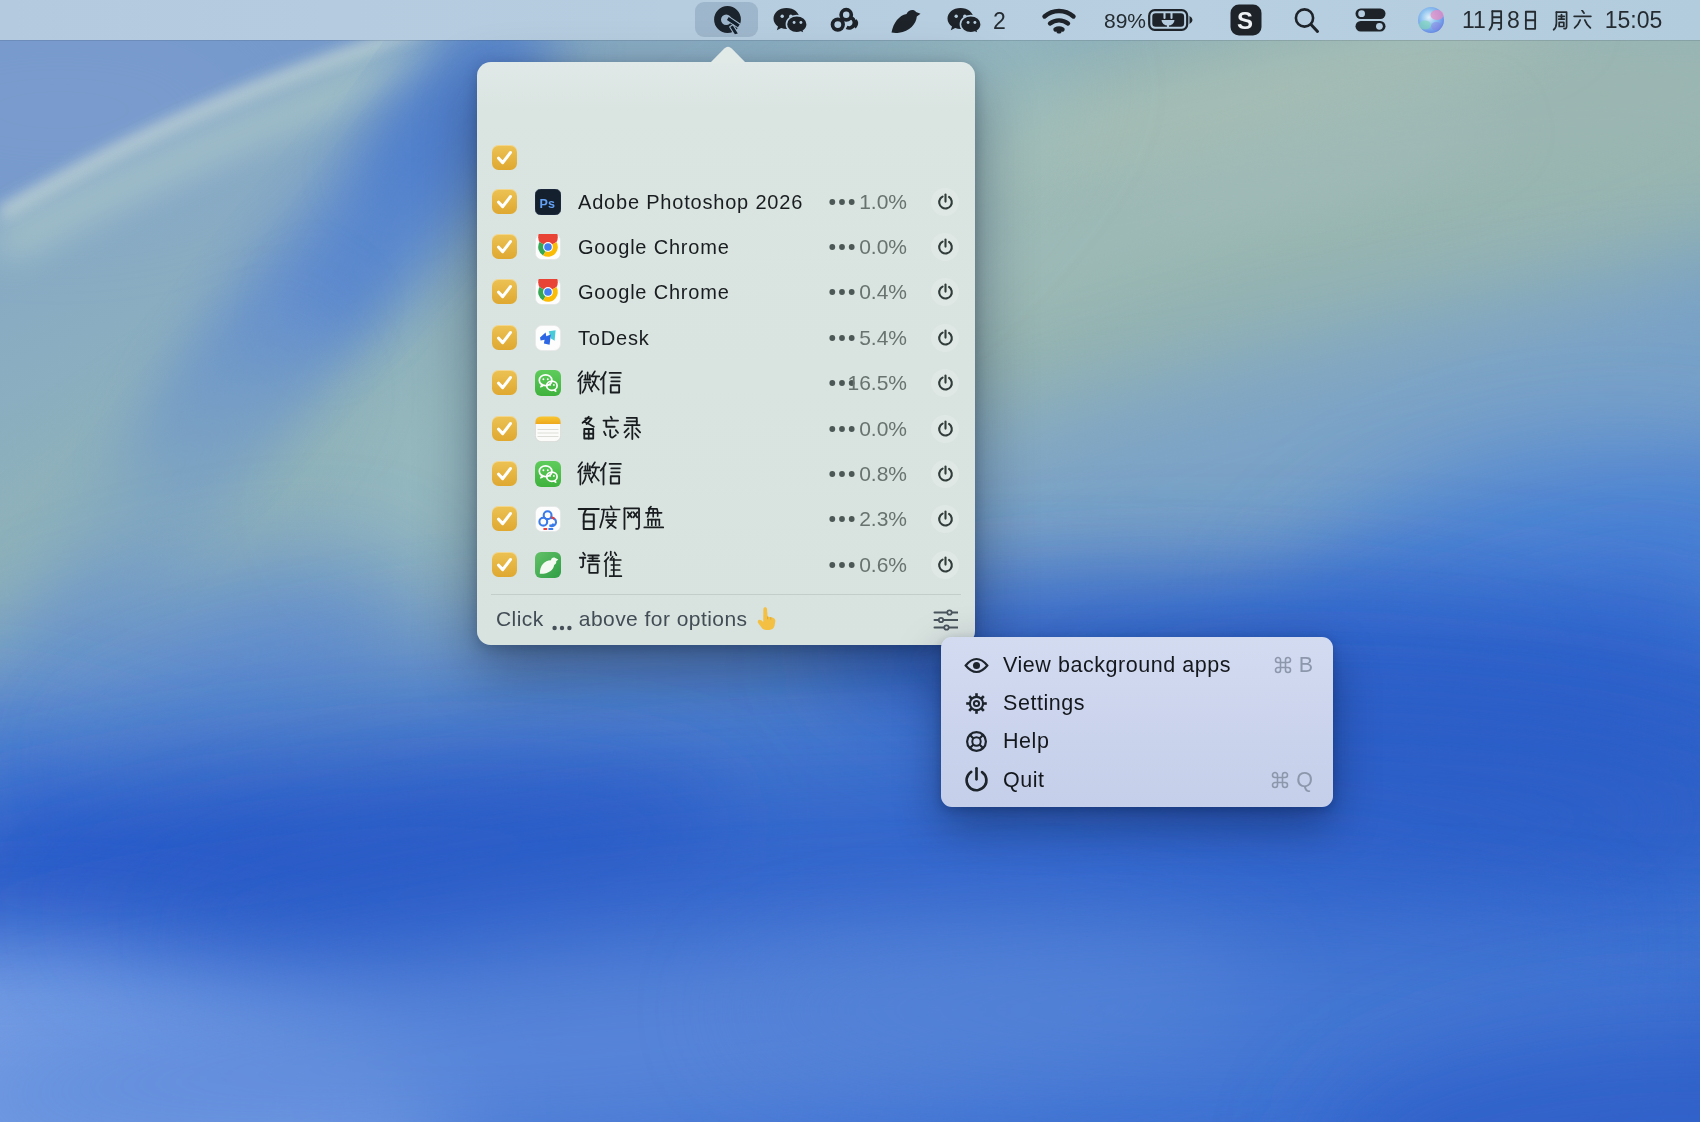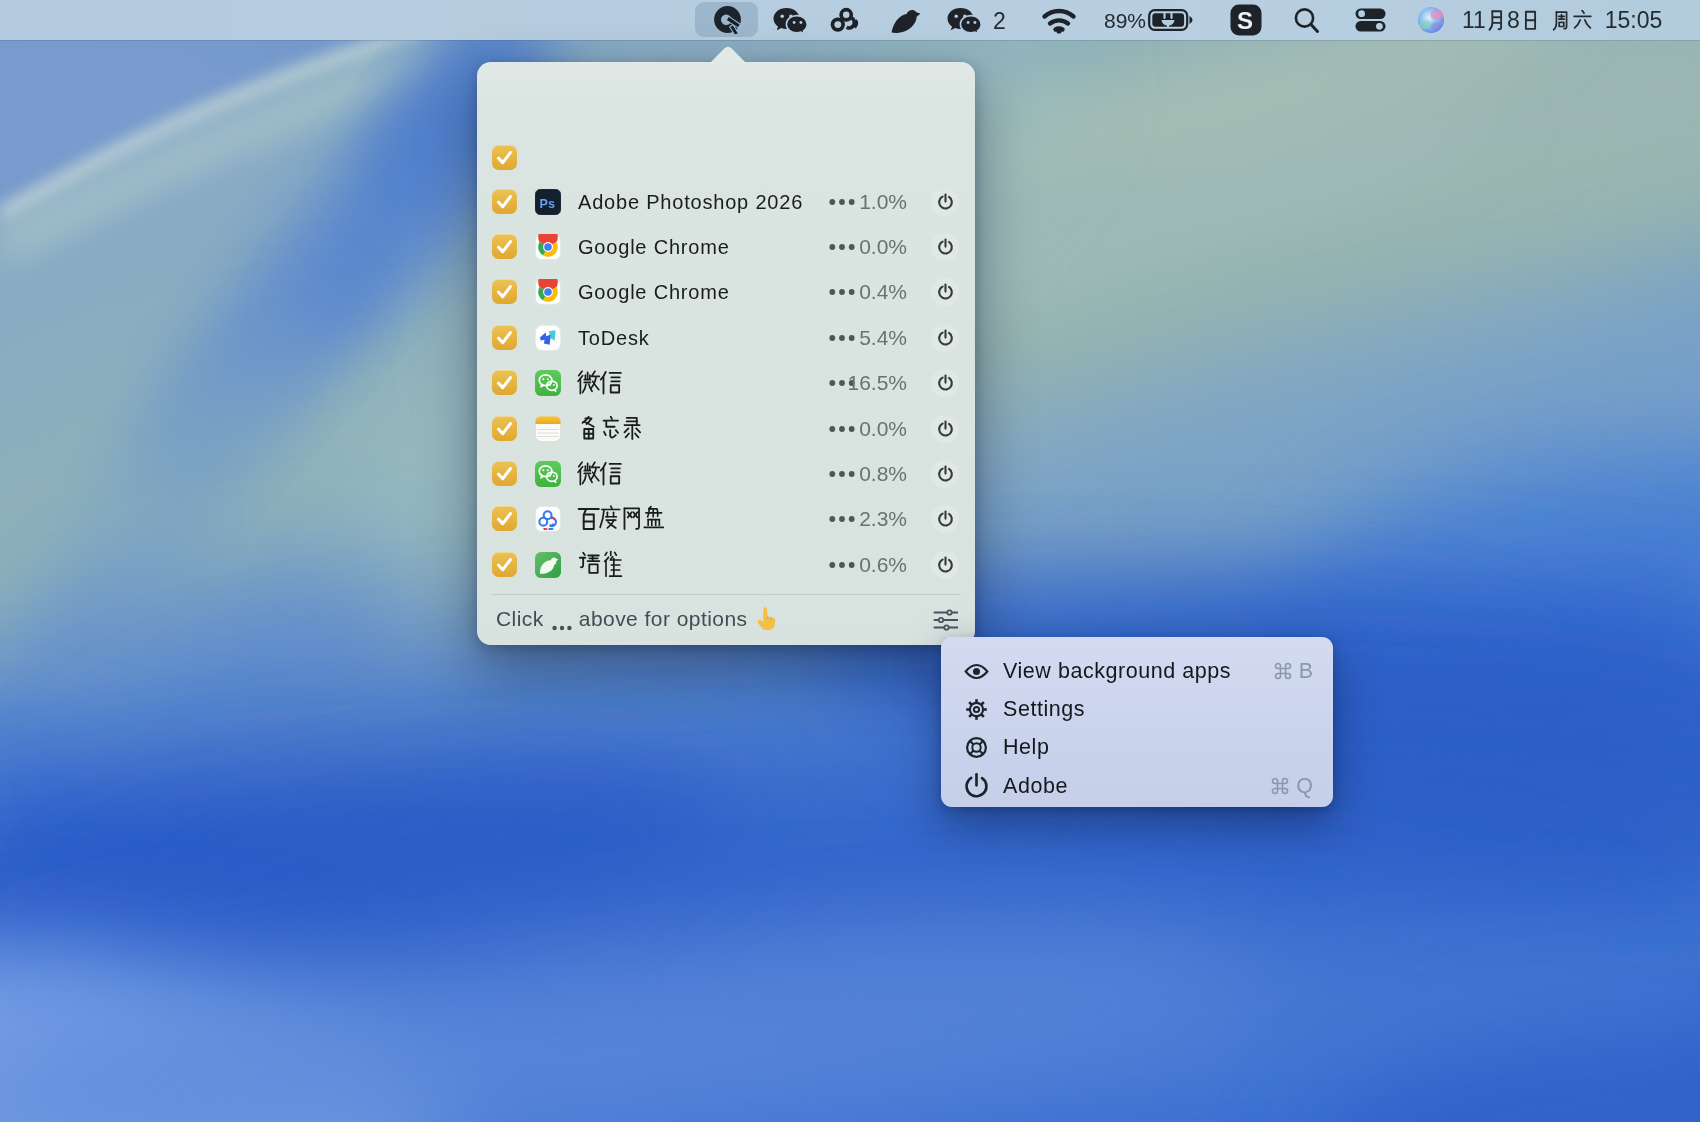--- a/index.html
+++ b/index.html
@@ -28,21 +28,21 @@
 .nm{position:absolute;left:101px;top:50%;transform:translateY(-50%);font-size:20px;color:#191d1f;white-space:nowrap;letter-spacing:0.8px}
 .dots{position:absolute;left:352px;top:50%;transform:translateY(-50%)}
 .pct{position:absolute;right:68px;top:50%;transform:translateY(-50%);font-size:21px;color:#68736f;text-align:center}
 .pwr{position:absolute;right:16px;top:50%;transform:translateY(-50%);width:28px;height:28px;border-radius:50%;
 background:#e0e8e5;display:flex;align-items:center;justify-content:center}
 .icn{position:absolute;left:58px;top:50%;transform:translateY(-50%);width:26px;height:26px}
 #sep{position:absolute;left:14px;right:14px;top:532px;height:1px;background:#c3cecb}
 #foot{position:absolute;left:19px;top:544px;font-size:21px;color:#414c55;display:flex;align-items:flex-end;letter-spacing:0.45px}
 #menu{position:absolute;left:941px;top:637px;width:392px;height:170px;border-radius:11px;
 background:linear-gradient(180deg,#d3dbf1 0%,#cad3ec 60%,#c5cfe9 100%);
-box-shadow:0 18px 45px rgba(5,15,45,0.4),0 3px 10px rgba(5,15,45,0.22);z-index:7;padding-top:15px}
+box-shadow:0 18px 45px rgba(5,15,45,0.4),0 3px 10px rgba(5,15,45,0.22);z-index:7;padding-top:9px}
 .mrow{position:relative;height:38.3px;display:flex;align-items:center}
 .mrow .ic{position:absolute;left:23px;width:25px;height:25px;display:flex;align-items:center;justify-content:center}
 .mrow .tx{position:absolute;left:62px;font-size:21.5px;color:#14181d;white-space:nowrap;letter-spacing:0.55px}
 .mrow .sc{position:absolute;right:20px;display:flex;align-items:center;color:#8d97ac;font-size:21.5px}
 </style>
 </head>
 <body>
 <svg id="wp" width="1700" height="1122" viewBox="0 0 1700 1122">
 <defs>
 <linearGradient id="base" x1="0.15" y1="0" x2="0.8" y2="1">
@@ -728,18 +728,18 @@
  </div>
  <div class="mrow">
   <span class="ic">
         <svg width="23" height="24" viewBox="0 0 17 18" style="transform:scale(1.18)">
           <g fill="none" stroke="#1d242c" stroke-width="1.7" stroke-linecap="round">
             <circle cx="8.5" cy="9.2" r="6.3" stroke-dasharray="32.1 7.5" transform="rotate(304 8.5 9.2)"></circle>
             <path d="M8.5 1.6 V8.6"></path>
           </g>
         </svg>
       </span>
-  <span class="tx">Adobe</span>
+  <span class="tx">Quit</span>
   <span class="sc"><svg width="20" height="20" viewBox="0 0 24 24" style="margin-right:6px">
           <use href="#g-cmd"></use>
         </svg>Q</span>
  </div>
 </div>
 
 </body></html>

